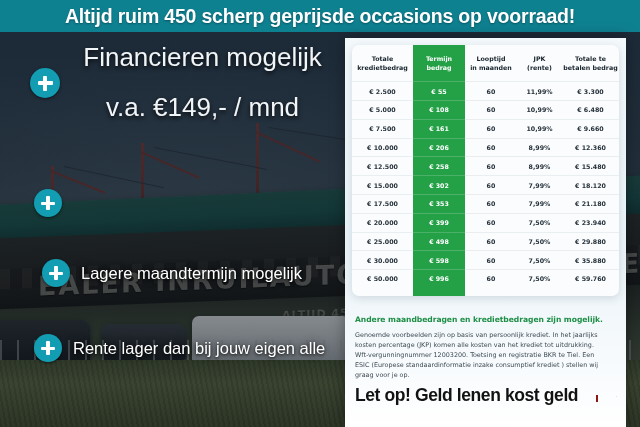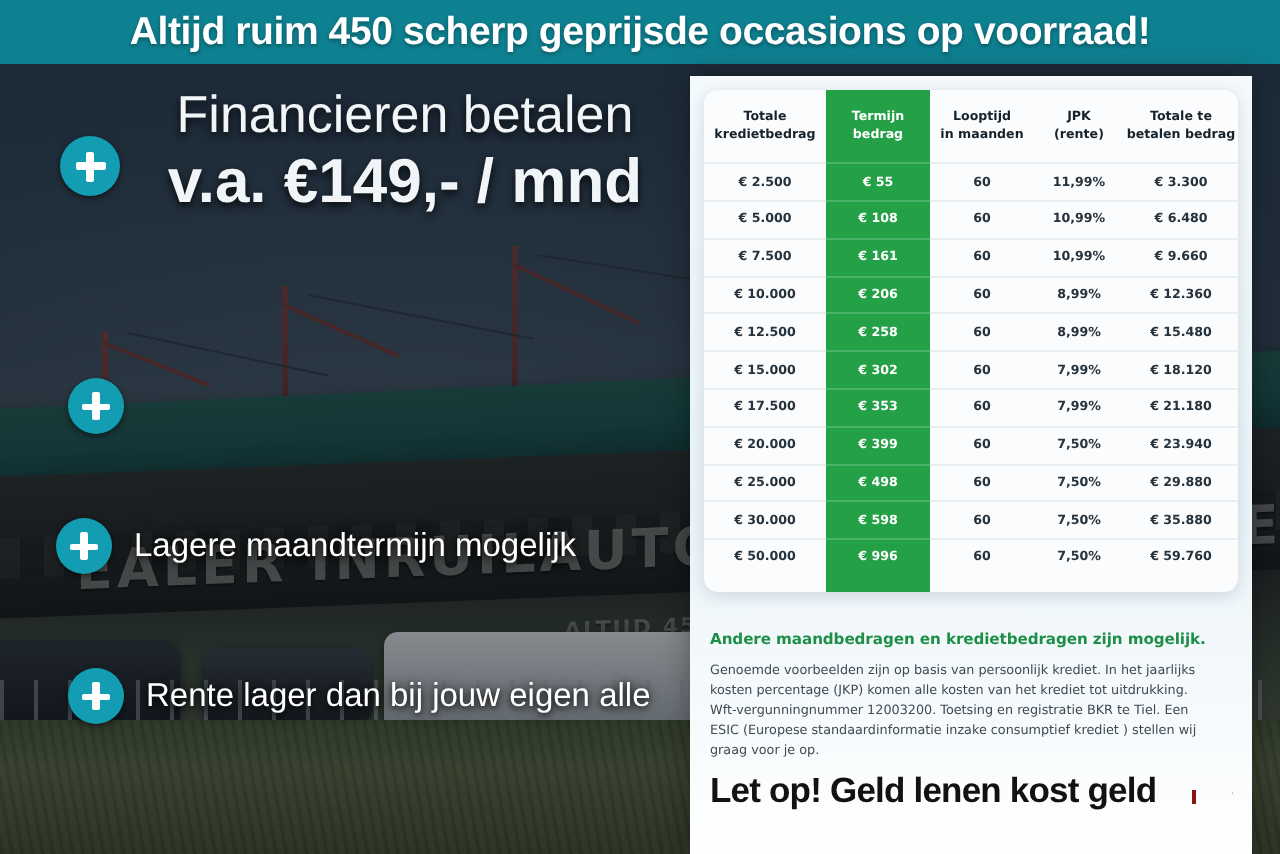--- a/index.html
+++ b/index.html
@@ -118,21 +118,21 @@
   
   #left { position: absolute; left: 0; top: 32px; width: 348px; height: 395px; }
 
   .headline {
     position: absolute; left: 60px; top: 12px; width: 285px;
     color: #f2f5f7;
     text-align: center;
     text-shadow: 0 2px 4px rgba(0,0,0,.8);
   }
   .headline .l1 { font-size: 26px; font-weight: 400; line-height: 1.07; white-space: nowrap; }
-  .headline .l2 { font-size: 31px; font-weight: 700; line-height: 1.2; white-space: nowrap; }
+  .headline .l2 { font-size: 26px; font-weight: 400; line-height: 1.2; white-space: nowrap; margin-top: 20px; }
 
   .bullet {
     position: absolute;
     display: flex; align-items: center; gap: 11px;
   }
   .plus {
     flex: 0 0 auto;
     width: 28px; height: 28px; border-radius: 50%;
     background: #129db3;
     position: relative;
@@ -281,33 +281,33 @@
     <div class="tint"></div>
   </div>
 
   <div id="banner">
     <div class="txt">Altijd ruim 450 scherp geprijsde occasions op voorraad!</div>
   </div>
 
   <div id="left">
 
     <div class="headline">
-      <div class="l1">Financieren betalen</div>
+      <div class="l1">Financieren mogelijk</div>
       <div class="l2">v.a. €149,- / mnd</div>
     </div>
 
     <div class="bullet" style="left:30px; top:36px;">
       <div class="plus hero"></div>
     </div>
 
     <div class="bullet" style="left:34px; top:157px;">
       <div class="plus"></div>
     </div>
 
-    <div class="bullet" style="left:28px; top:227px;">
+    <div class="bullet" style="left:42px; top:227px;">
       <div class="plus"></div>
       <div class="btxt">Lagere maandtermijn mogelijk</div>
     </div>
 
     <div class="bullet" style="left:34px; top:302px;">
       <div class="plus"></div>
       <div class="btxt">Rente lager dan bij jouw eigen alle</div>
     </div>
   </div>
 

